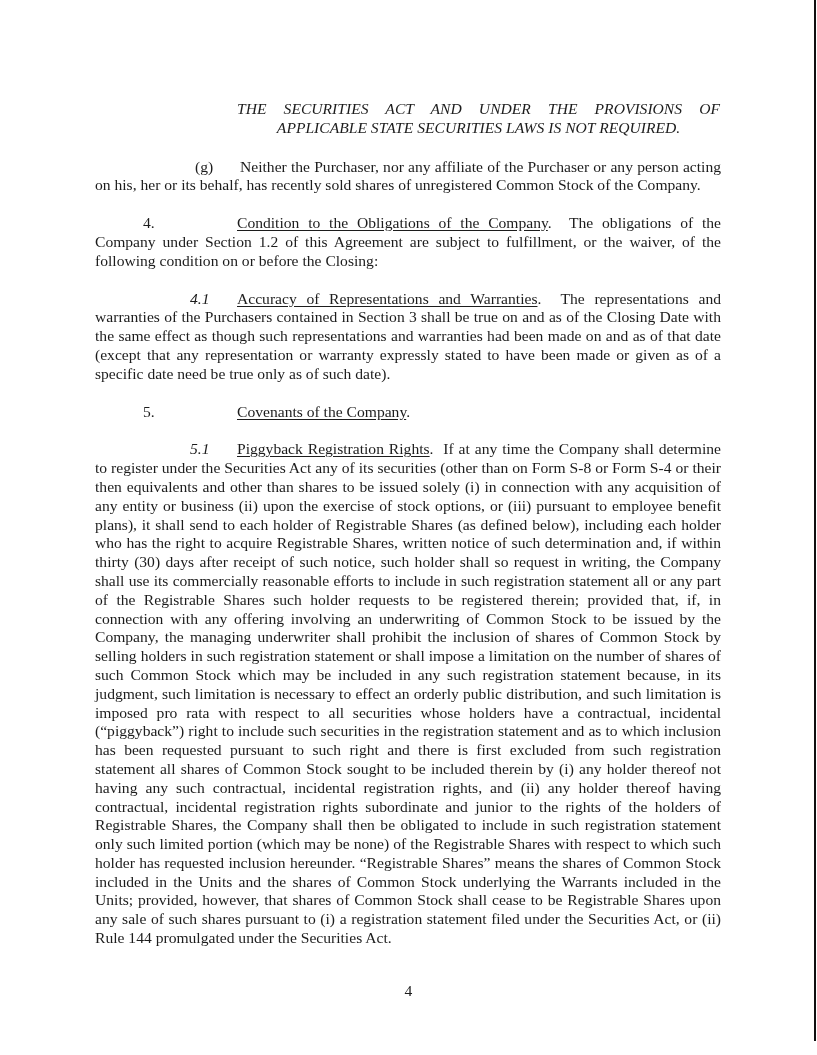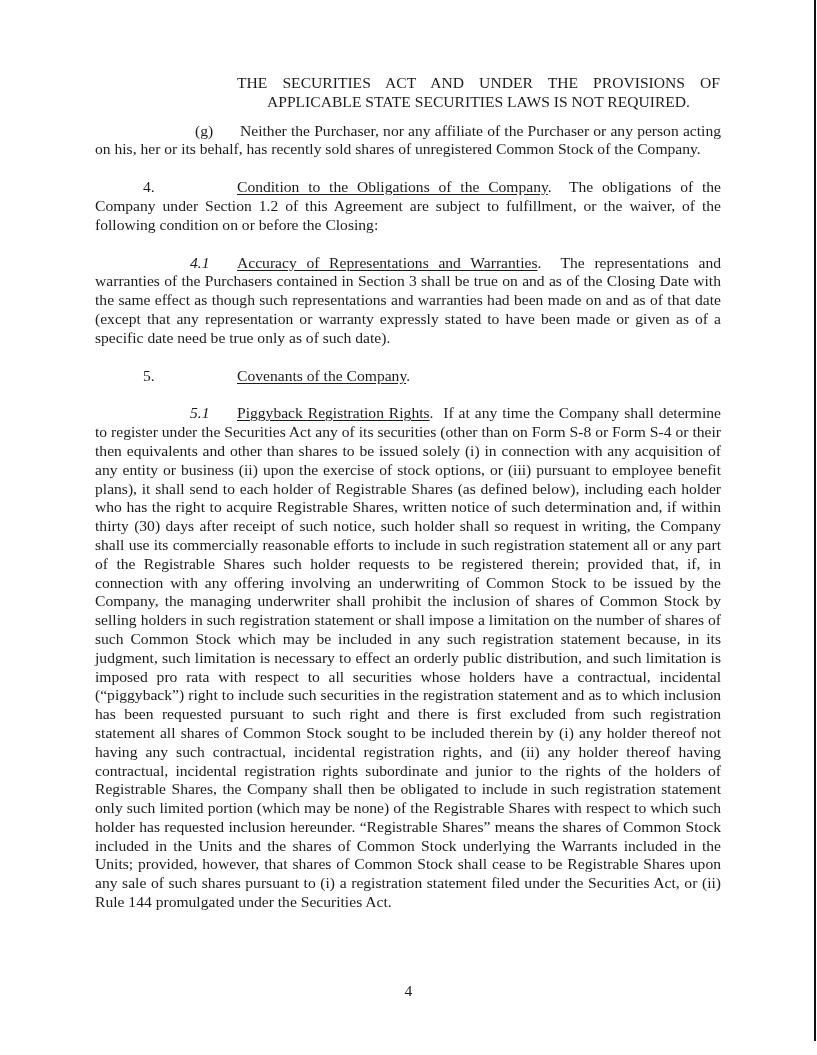--- a/index.html
+++ b/index.html
@@ -23,31 +23,32 @@
     height: 1041px;
     background: #101010;
   }
   .text-col {
     position: absolute;
     left: 95px;
     top: 0;
     width: 626px;
   }
   .caps-block {
-    margin-top: 74px;
+    margin-top: 100px;
     margin-left: 142px;
     width: 483px;
+    font-style: italic;
   }
   .caps-line1 { text-align: justify; text-align-last: justify; }
   .caps-line2 { text-align: center; }
   p.para {
     margin: 19px 0 0 0;
     text-align: justify;
   }
-  p.para-g   { margin-top: 10px; text-indent: 100px; }
+  p.para-g   { margin-top: 20px; text-indent: 100px; }
   p.sec-main { text-indent: 48px; }
   p.sec-sub  { text-indent: 95px; }
   .lbl { display: inline-block; text-indent: 0; }
   .lbl-g    { width: 45px; }
   .lbl-main { width: 94px; }
   .lbl-sub  { width: 47px; font-style: italic; }
   .hd { text-decoration: underline; text-underline-offset: 2px; }
   .b  { font-weight: normal; }
   .page-number {
     position: absolute;

